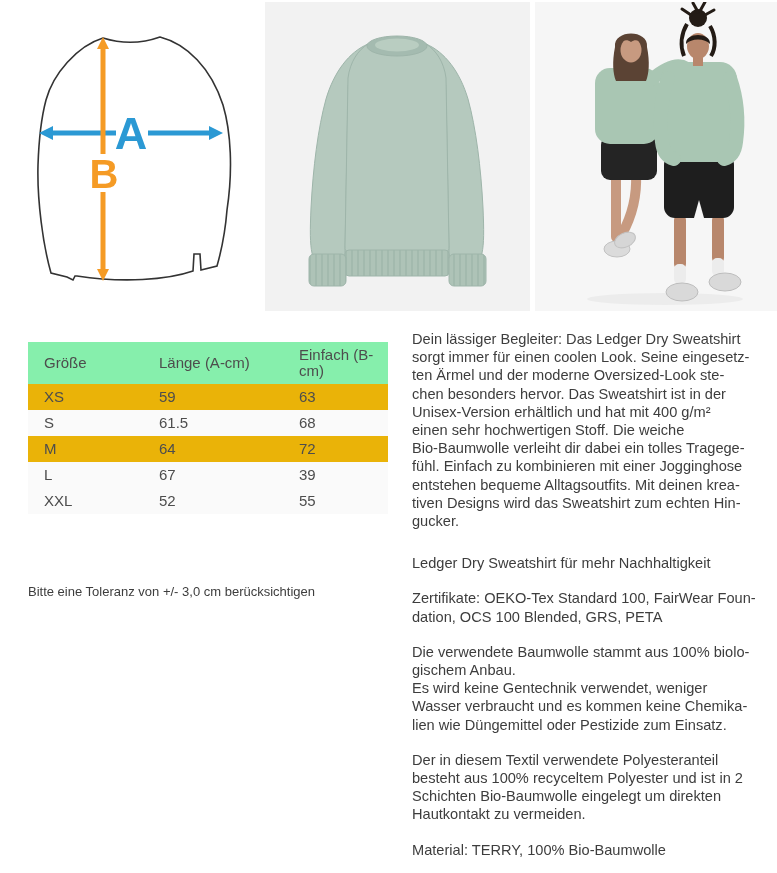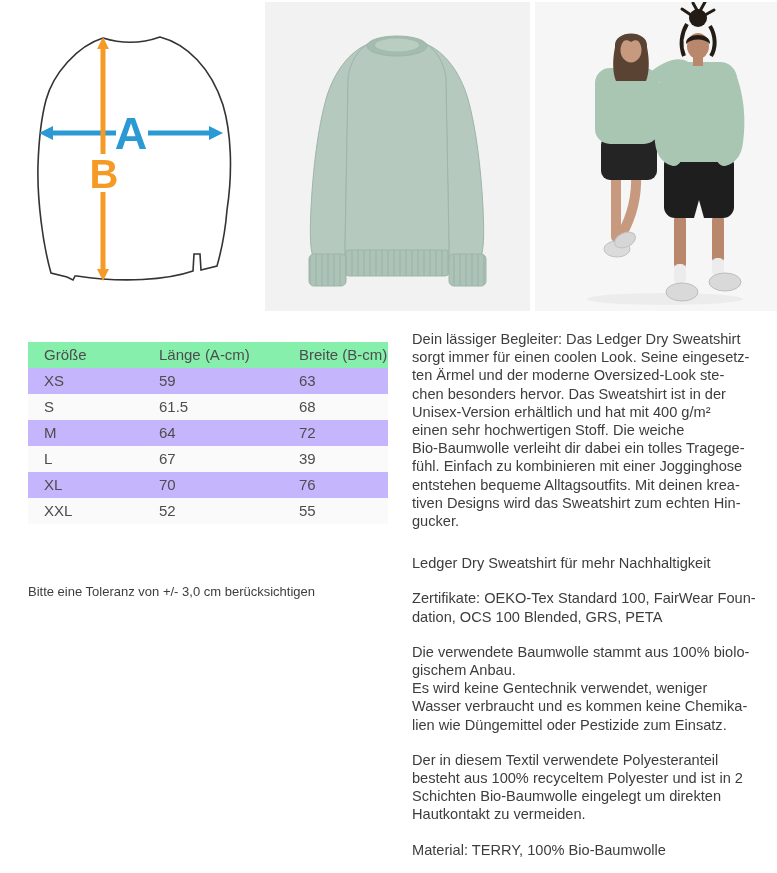--- a/index.html
+++ b/index.html
@@ -8,21 +8,21 @@
     background:#ffffff;font-family:"Liberation Sans",sans-serif;
   }
   .abs{position:absolute;}
   #diagram{left:15px;top:0px;width:245px;height:315px;}
   #product-photo{left:265px;top:2px;width:265px;height:309px;background:#f2f2f2;}
   #models-photo{left:535px;top:2px;width:242px;height:309px;background:#f6f6f6;}
   #size-table-wrap{left:28px;top:342px;width:360px;}
   table{border-collapse:collapse;width:360px;color:#4d4d4d;font-size:15px;}
   th,td{text-align:left;font-weight:normal;padding:5px 0 5px 16px;height:16px;line-height:16px;}
   thead tr{background:#86efac;}
-  tr.row-dark{background:#c4b5fd;}
+  tr.row-dark{background:#eab308;}
   tr.row-light{background:#fafafa;}
   #tolerance{left:28px;top:584px;font-size:13px;color:#3d3d3d;}
   #description{left:412px;top:330px;width:370px;color:#3d3d3d;font-size:14.6px;line-height:18.2px;}
   #description p{margin:0 0 17px 0;white-space:pre;}
   #description p.gap-lg{margin-bottom:24px;}
   svg text.dim-label{font-family:"Liberation Sans",sans-serif;font-weight:bold;}
 </style>
 </head>
 <body>
 
@@ -119,21 +119,21 @@
   <table>
     <colgroup>
         <col style="width:115px">
         <col style="width:140px">
         <col style="width:105px">
       </colgroup>
     <thead>
       <tr id="size-table-head-row">
           <th>Größe</th>
           <th>Länge (A-cm)</th>
-          <th>Breite (B-cm)</th>
+          <th>Einfach (B-cm)</th>
         </tr>
     </thead>
     <tbody id="size-table-body">
         <tr class="row-dark">
           <td>XS</td>
           <td>59</td>
           <td>63</td>
         </tr>
         <tr class="row-light">
           <td>S</td>
@@ -142,25 +142,20 @@
         </tr>
         <tr class="row-dark">
           <td>M</td>
           <td>64</td>
           <td>72</td>
         </tr>
         <tr class="row-light">
           <td>L</td>
           <td>67</td>
           <td>39</td>
-        </tr>
-        <tr class="row-dark">
-          <td>XL</td>
-          <td>70</td>
-          <td>76</td>
         </tr>
         <tr class="row-light">
           <td>XXL</td>
           <td>52</td>
           <td>55</td>
         </tr>
       </tbody>
   </table>
 </div>
 

